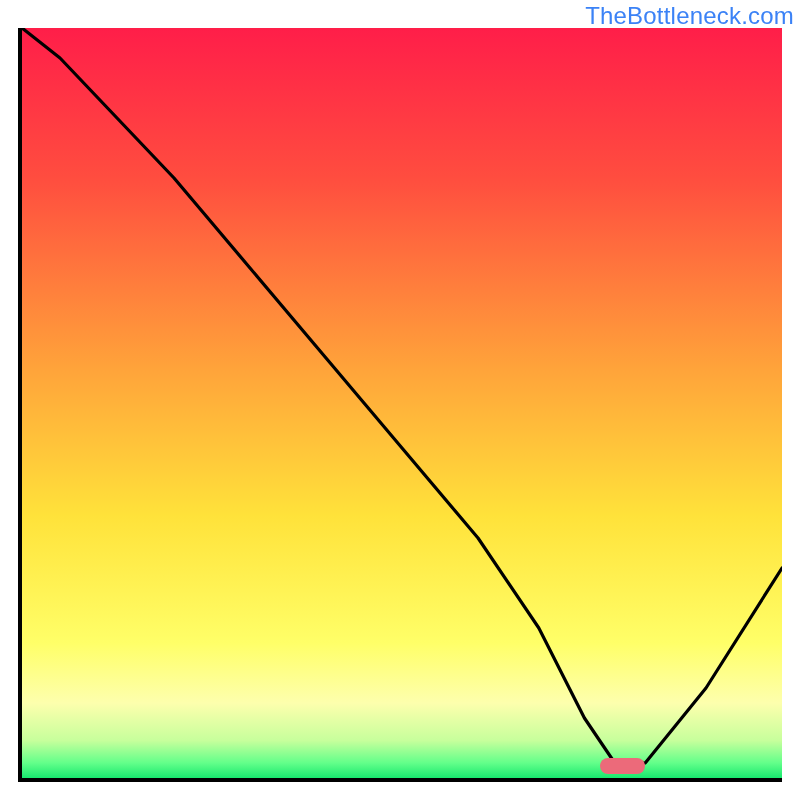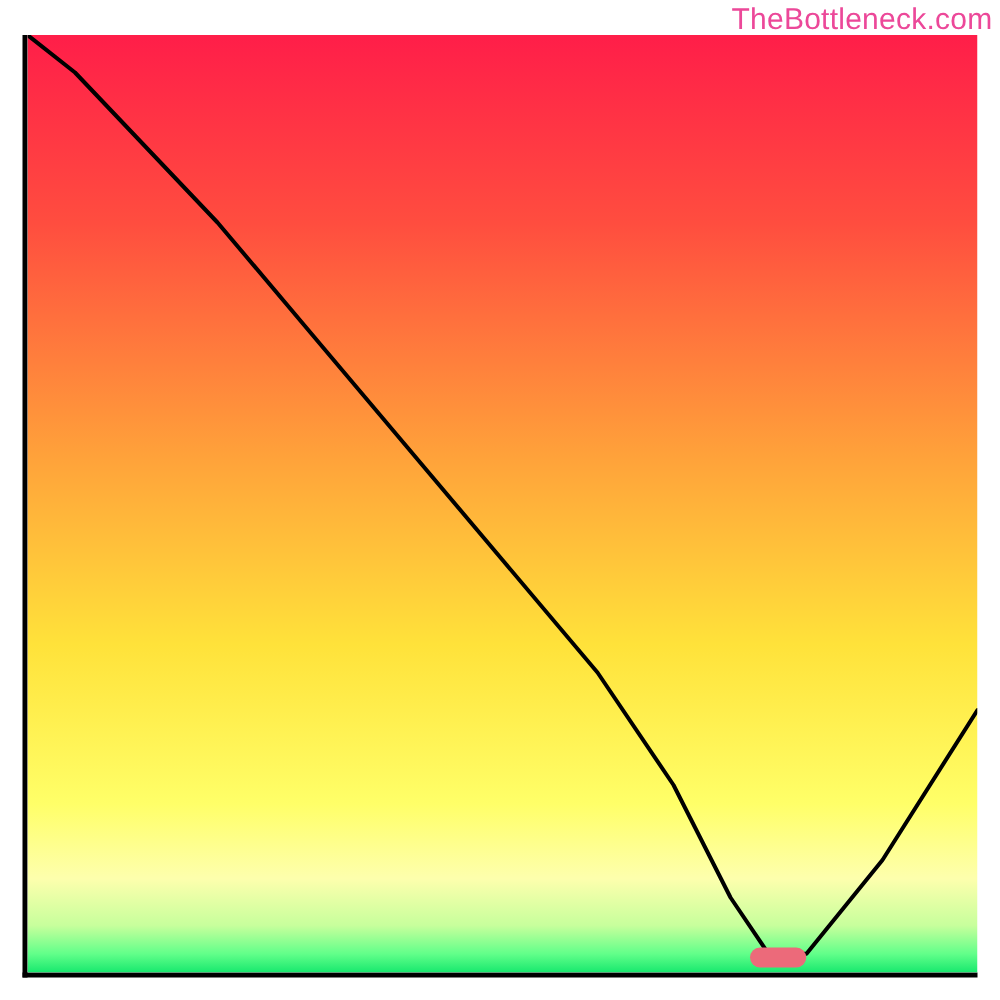--- a/index.html
+++ b/index.html
@@ -14,21 +14,21 @@
     position: relative;
     width: 800px;
     height: 800px;
   }
   .watermark {
     position: absolute;
     top: 2px;
     right: 6px;
     font-size: 24px;
     font-weight: 500;
-    color: #ec4899;
+    color: #3b82f6;
     letter-spacing: 0.2px;
   }
   .plot-area {
     position: absolute;
     left: 18px;
     top: 28px;
     width: 764px;
     height: 754px;
     border-left: 4px solid #000;
     border-bottom: 4px solid #000;

